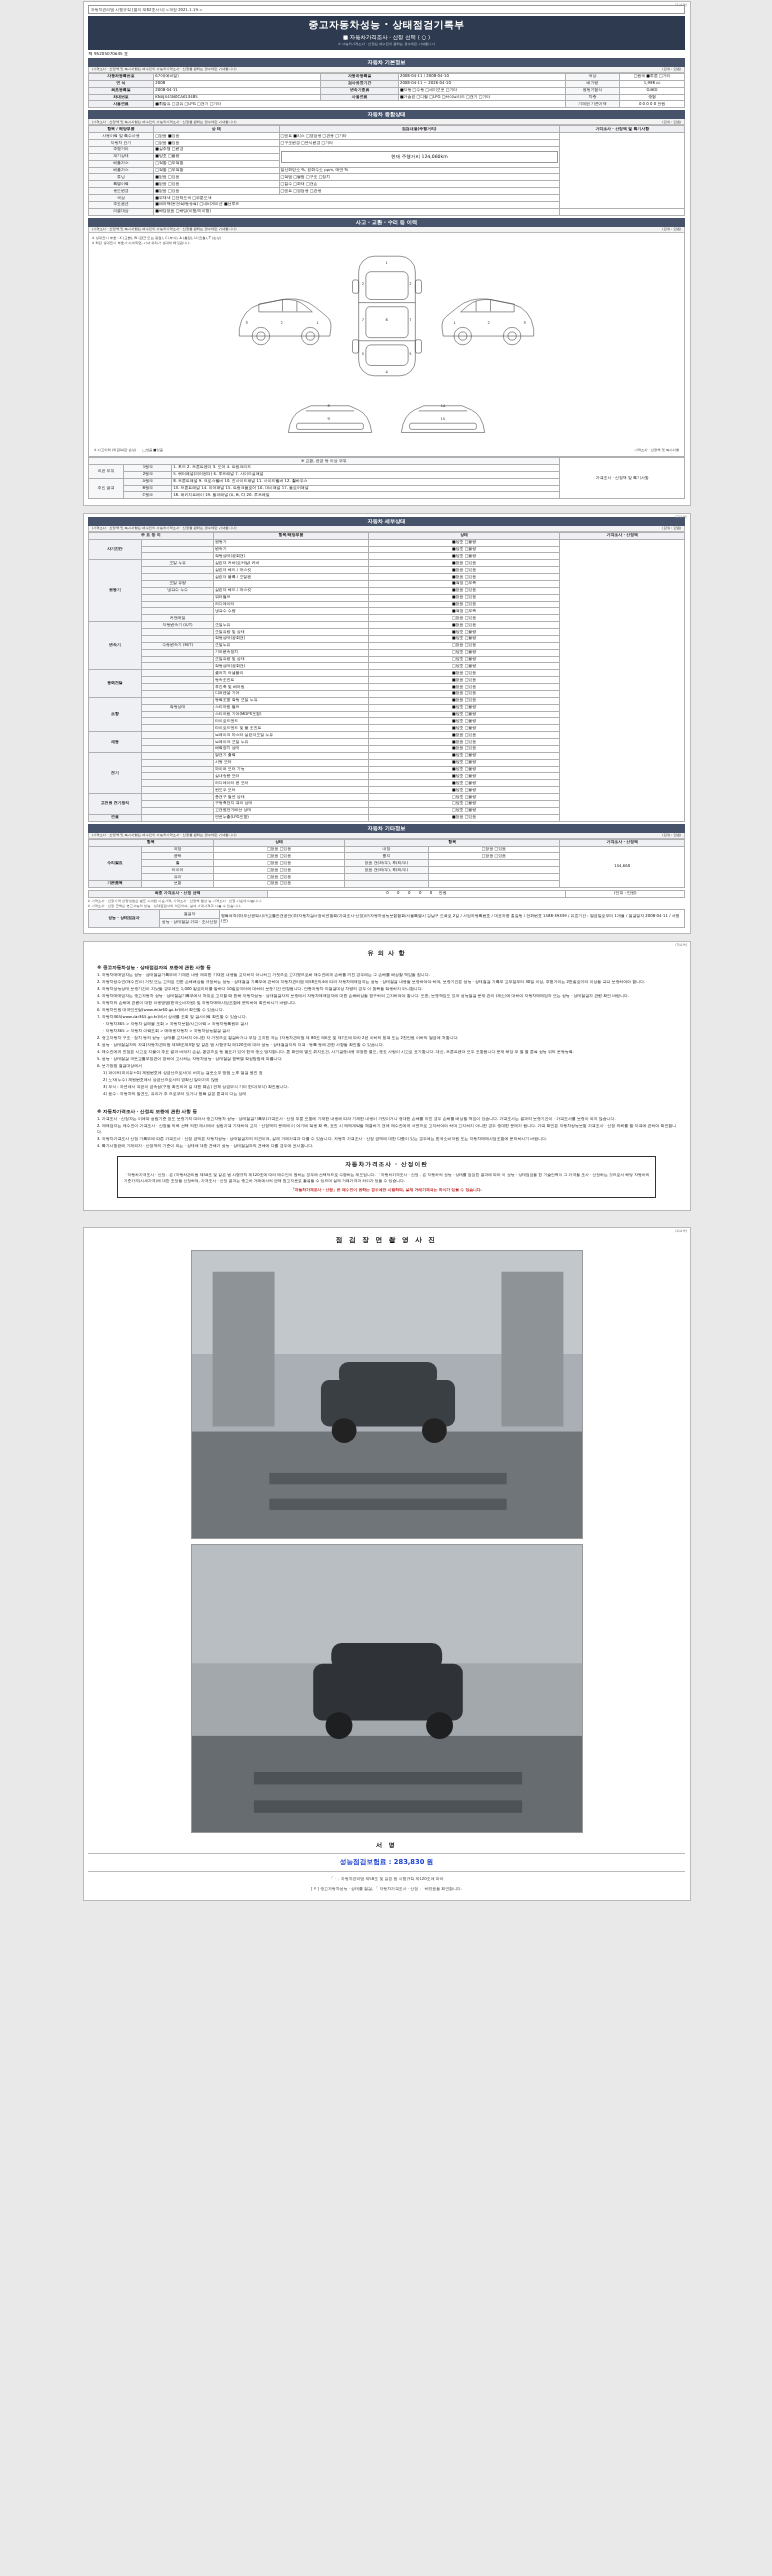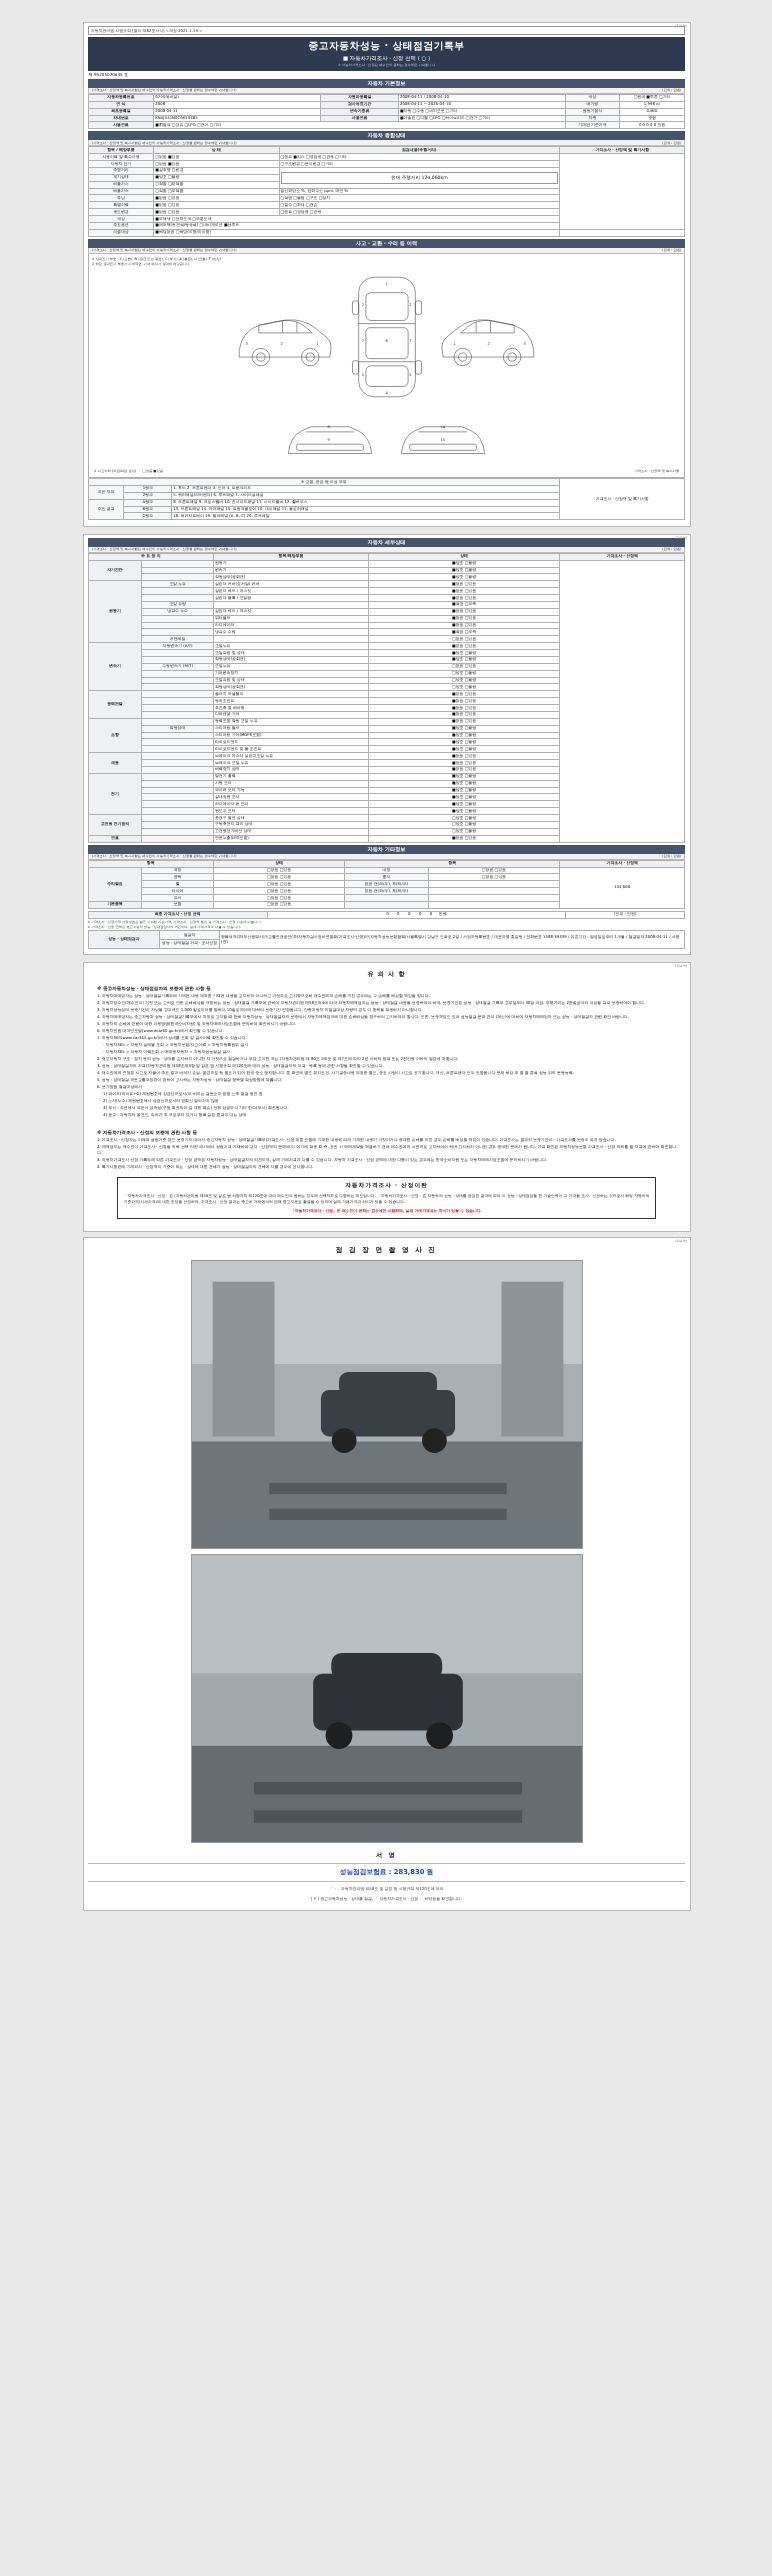--- a/index.html
+++ b/index.html
@@ -13,21 +13,21 @@
   .page {
     background:#fff;
     border:0.5px solid #b9b9b9;
     margin:0 auto;
     position:relative;
   }
   .page-tag {
     position:absolute; right:2.1px; top:1px; font-size:3.6px; color:#888;
   }
   
-  #page1 { width:608px; margin-top:22px; padding:3.1px 4.1px 5.2px 4.1px; }
+  #page1 { width:608px; margin-top:1px; padding:3.1px 4.1px 5.2px 4.1px; }
   .topbar {
     border:0.5px solid #999; font-size:3.9px; padding:1px 2.1px; color:#333;
     display:flex; justify-content:space-between;
   }
   .title-block {
     background:#2d3a4f; color:#fff; text-align:center; padding:3.1px 0 3.6px 0; margin-top:2.1px;
   }
   .title-block .t1 { font-size:9.8px; font-weight:bold; letter-spacing:0.5px; }
   .title-block .t2 { font-size:5.4px; margin-top:1.5px; }
   .title-block .t3 { font-size:3.3px; margin-top:1.5px; color:#c9d2de; }
@@ -68,21 +68,21 @@
   .p3-sec-title { font-size:4.6px; font-weight:bold; margin:5.2px 0 2.1px 0;}
   .p3 p { font-size:3.9px; line-height:1.55; margin:1px 0 1px 0; text-align:justify; }
   .p3 .ind { padding-left:6.2px; }
   .warn-box {
     border:1px solid #333; padding:4.1px 5.2px; margin:7.2px 20.6px 3.1px 20.6px; text-align:center;
   }
   .warn-box .wt { font-size:5.7px; font-weight:bold; letter-spacing:1px; margin-bottom:2.6px;}
   .warn-box .wb { font-size:3.8px; line-height:1.6; text-align:justify;}
   .red { color:#c02020; }
   
-  #page4 { width:608px; margin-top:5px; padding:5.2px 4.1px 7.2px 4.1px; }
+  #page4 { width:608px; margin-top:16px; padding:5.2px 4.1px 7.2px 4.1px; }
   .photo-title { text-align:center; font-size:6.7px; font-weight:bold; letter-spacing:2.1px; margin:3.1px 0 5.2px 0;}
   .photos { display:flex; flex-direction:column; align-items:center; gap:5.2px; }
   .photo { width:392px; height:289px; border:0.5px solid #999; overflow:hidden; position:relative;}
   .sign-title { text-align:center; font-size:6.2px; font-weight:bold; letter-spacing:2.1px; margin:7.2px 0 3.1px 0;}
   .fee { text-align:center; font-size:6.7px; color:#1a3fd0; font-weight:bold; margin:4.1px 0;}
   .footer-note { text-align:center; font-size:3.9px; color:#333; margin-top:4.1px; line-height:1.6;}
   hr.thin { border:none; border-top:0.5px solid #bbb; margin:3.1px 0;}
 </style>
 </head>
 <body>

